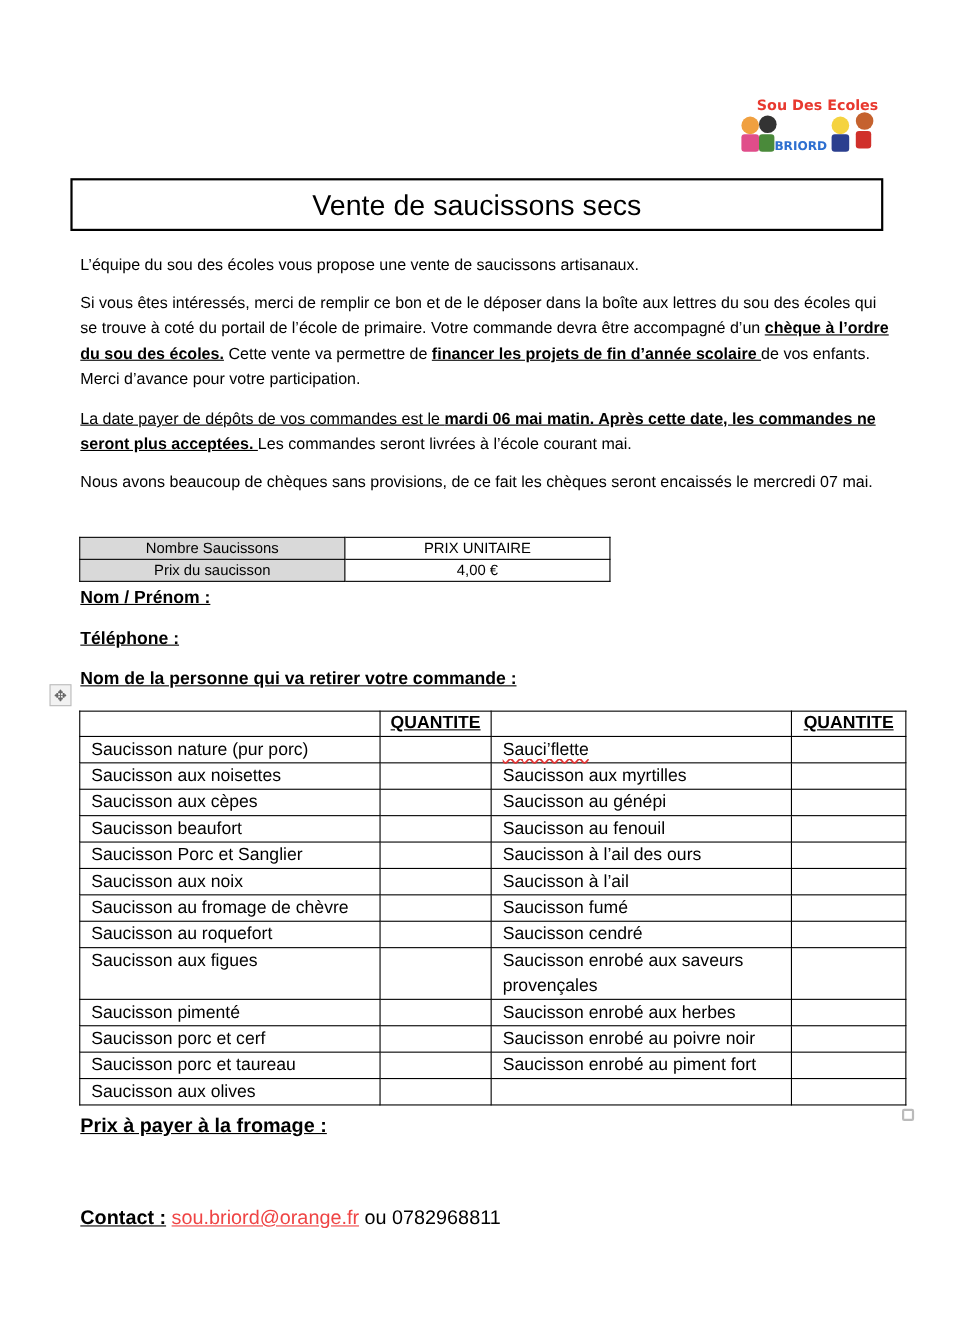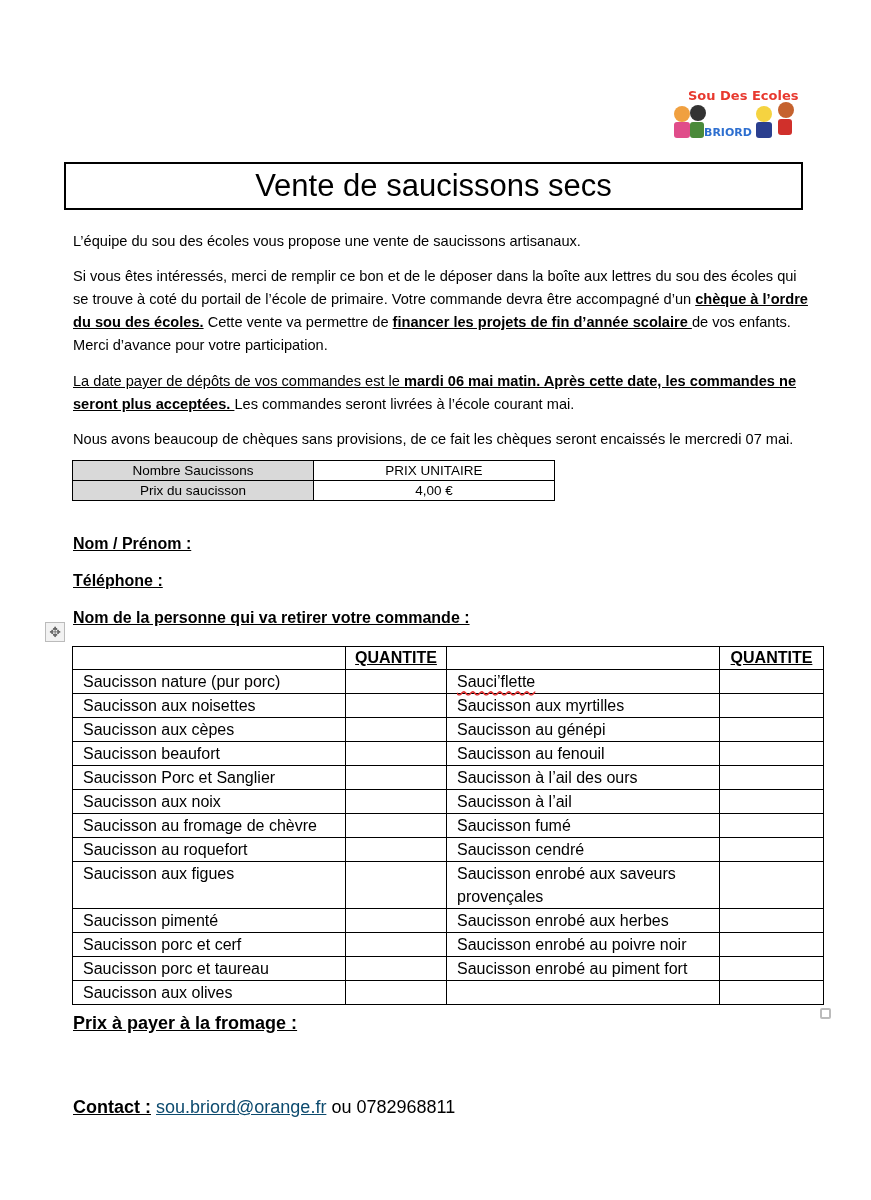--- a/index.html
+++ b/index.html
@@ -1,46 +1,46 @@
 <!DOCTYPE html>
 <html><head>
 <meta charset="utf-8">
 <style>
   html, body { margin:0; padding:0; background:#ffffff; }
   body { width:871px; height:1200px; position:relative; overflow:hidden;
          font-family: "Liberation Sans", "DejaVu Sans", sans-serif; color:#000; }
   .abs { position:absolute; }
   .logo { left:668px; top:84px; width:130px; height:62px; }
   .title-box { left:64px; top:162px; width:739px; height:48px; border:2px solid #000;
-               box-sizing:border-box; text-align:center; font-size:31px; line-height:44px; }
+               box-sizing:border-box; text-align:center; font-size:26px; line-height:44px; }
   .para { left:73px; width:740px; font-size:14.6px; line-height:23px; }
   .u { text-decoration:underline; }
   .b { font-weight:bold; }
-  .price-table { left:72px; top:460px; border-collapse:collapse; font-size:13.5px; }
+  .price-table { left:72px; top:488px; border-collapse:collapse; font-size:13.5px; }
   .price-table td { border:1.6px solid #000; text-align:center; height:19px; padding:0; line-height:17px; }
   .price-table td.gray { background:#d9d9d9; width:240px; }
   .price-table td.val { width:240px; }
   .label { left:73px; font-size:16px; font-weight:bold; text-decoration:underline; }
   .move-handle { left:45px; top:622px; width:20px; height:20px; border:1px solid #bbb;
                  background:#f2f2f2; box-sizing:border-box; font-size:14px; line-height:18px;
                  text-align:center; color:#666; }
   .order-table { left:72px; top:646px; border-collapse:collapse; font-size:16px; }
   .order-table td { border:1.8px solid #000; padding:0 0 0 10px; vertical-align:top;
                     line-height:23px; height:22px; }
   .order-table td.name1 { width:262px; }
   .order-table td.qty { width:90px; padding:0; }
   .order-table td.name2 { width:262px; }
   .order-table td.qty2 { width:93px; padding:0; }
   .order-table th { border:1.8px solid #000; font-size:16px; font-weight:bold;
                     text-decoration:underline; height:22px; padding:0; line-height:22px; }
   .squiggle { text-decoration: underline wavy #e03030; text-underline-offset:3px; }
   .resize-handle { left:820px; top:1008px; width:11px; height:11px; border:2px solid #bbb;
                    box-sizing:border-box; border-radius:2px; }
   .contact { left:73px; top:1097px; font-size:18px; }
-  .contact a { color:#0c4a6e; text-decoration:underline; }
+  .contact a { color:#ef4444; text-decoration:underline; }
 </style>
 </head>
 <body>
 
 <div class="abs logo">
   <svg width="130" height="62" viewBox="0 0 130 62">
     <text x="20" y="16" font-family="DejaVu Sans, sans-serif" font-size="13" font-weight="bold" fill="#e8392f">Sou Des Ecoles</text>
     <circle cx="14" cy="30" r="8" fill="#f0a040"></circle>
     <rect x="6" y="38" width="16" height="16" rx="3" fill="#e04d8a"></rect>
     <circle cx="30" cy="29" r="8" fill="#333"></circle>

